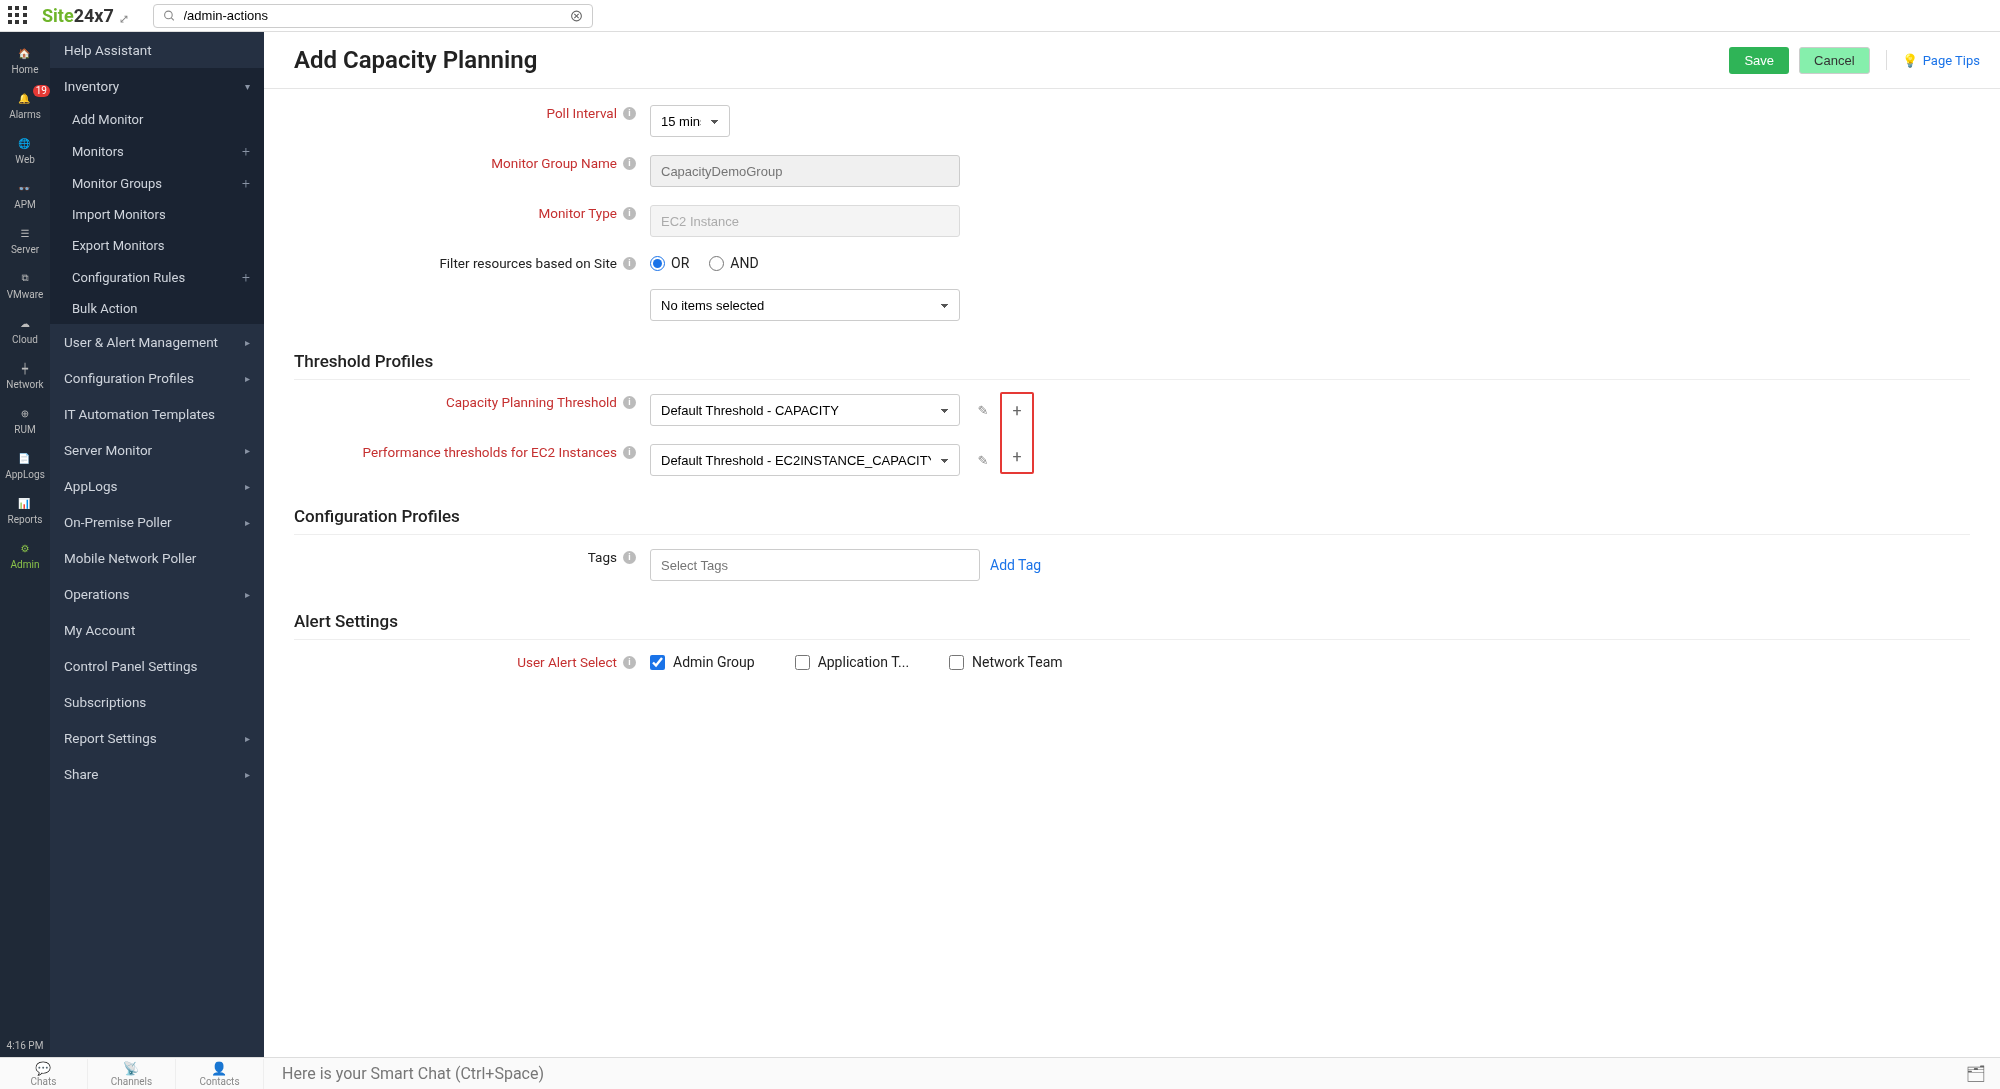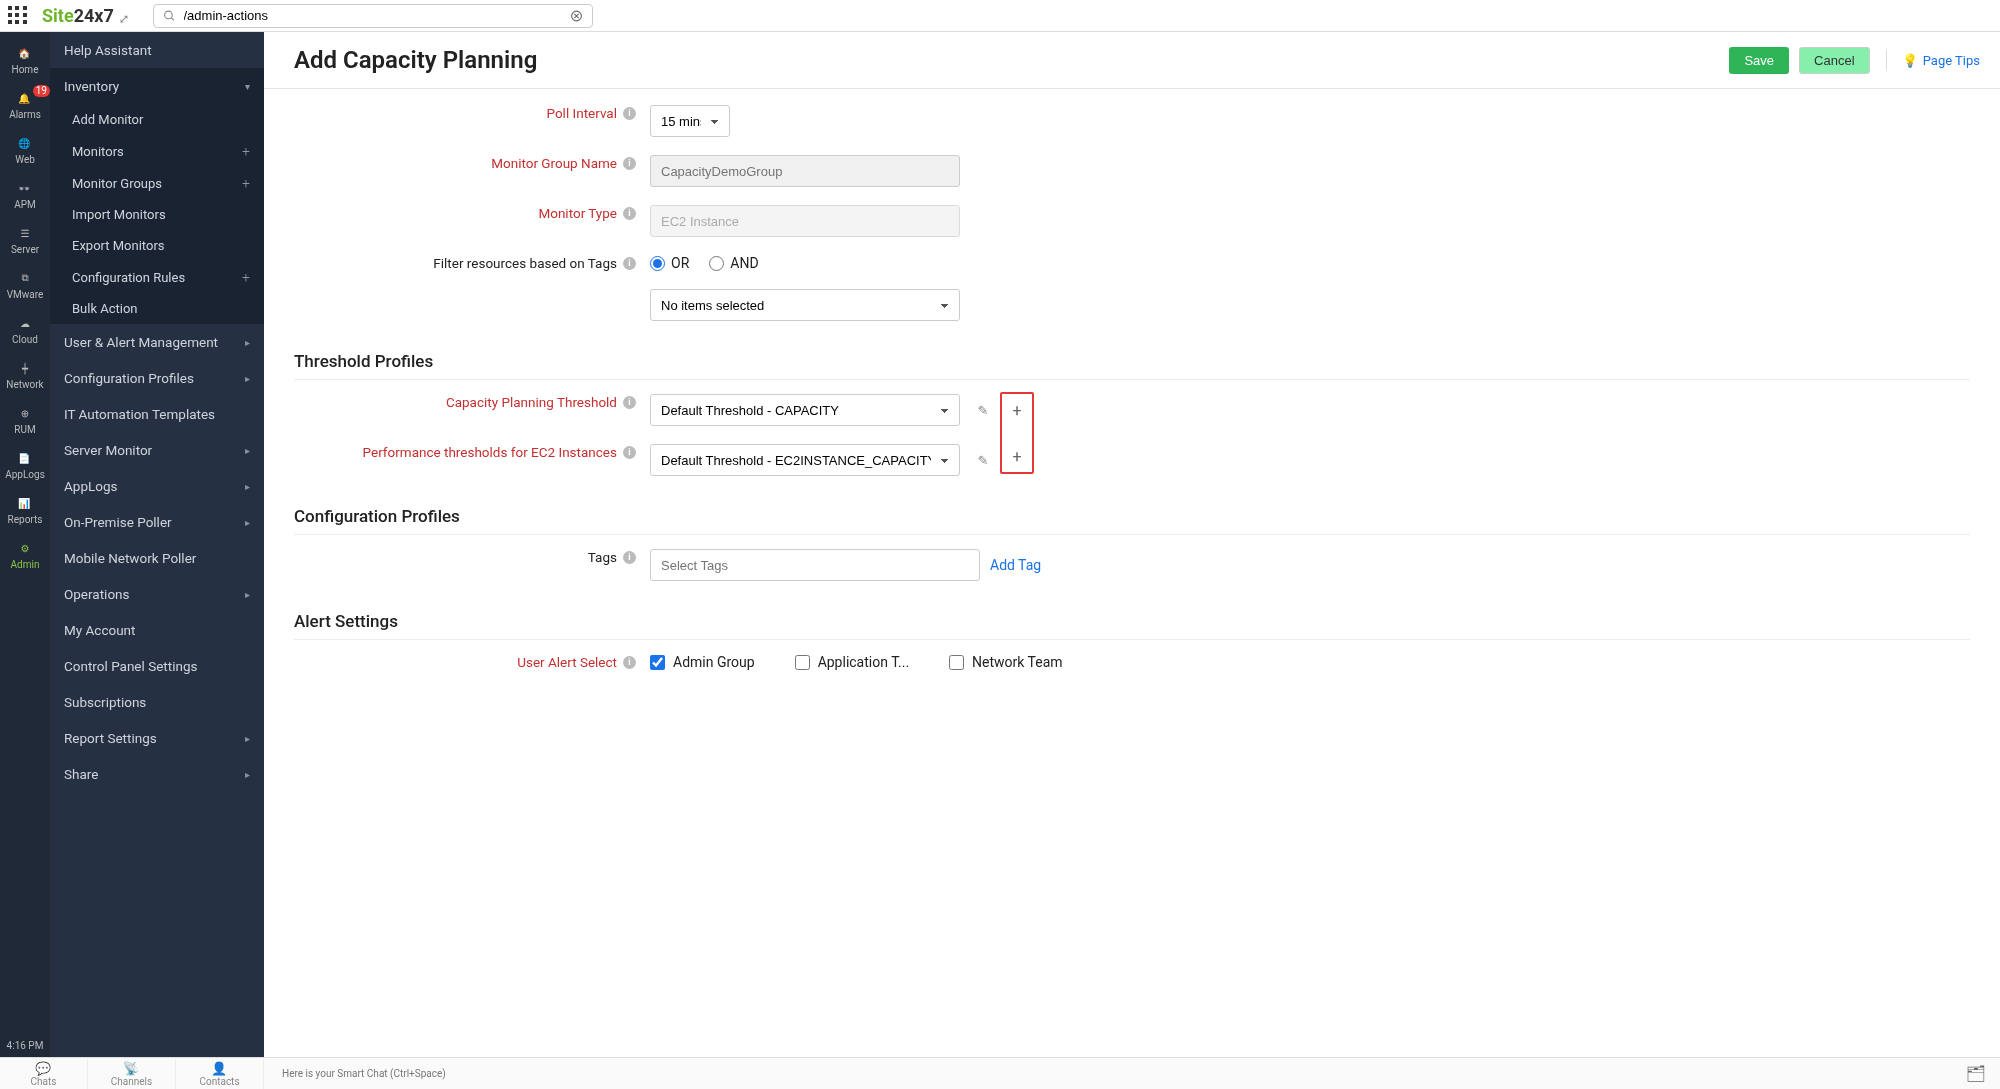--- a/index.html
+++ b/index.html
@@ -76,21 +76,21 @@
   .link { color: #1a73e8; cursor: pointer; font-size: 14px; }
 
   .check-group { display: flex; align-items: center; gap: 40px; }
   .check-group label { display: flex; align-items: center; gap: 8px; font-size: 14px; cursor: pointer; }
   input[type=checkbox] { width: 15px; height: 15px; accent-color: #1a73e8; }
 
   
   .bottombar { height: 32px; border-top: 1px solid #ddd; background: #fafafa; display: flex; align-items: center; flex-shrink: 0; font-size: 10px; color: #888; }
   .bottom-tab { width: 88px; text-align: center; cursor: pointer; border-right: 1px solid #eee; padding: 2px 0; }
   .bottom-tab .bicon { font-size: 13px; color: #999; }
-  .smart-chat { flex: 1; padding-left: 18px; font-size: 10px; color: #777; cursor: text; }
+  .smart-chat { flex: 1; padding-left: 18px; font-size: 16px; color: #777; cursor: text; }
   .stash { margin-right: 14px; font-size: 16px; color: #666; cursor: pointer; }
 
   
   .sidebar::-webkit-scrollbar { width: 6px; }
   .sidebar::-webkit-scrollbar-thumb { background: #3a455a; border-radius: 3px; }
 </style>
 </head>
 <body>
 
 <div class="topbar">
@@ -264,21 +264,21 @@
             <span>Monitor Type</span>
             <i class="info-dot">i</i>
           </div>
         <div class="row-field">
             <select class="select md disabled" disabled=""><option>EC2 Instance</option></select>
           </div>
       </div>
 
       <div class="row">
         <div class="row-label">
-            <span>Filter resources based on Tags</span>
+            <span>Filter resources based on Site</span>
             <i class="info-dot">i</i>
           </div>
         <div class="row-field radio-group">
           <label>
               <input type="radio" name="tagfilter" checked="" style="">
               <span>OR</span>
             </label>
           <label>
               <input type="radio" name="tagfilter" style="">
               <span>AND</span>

